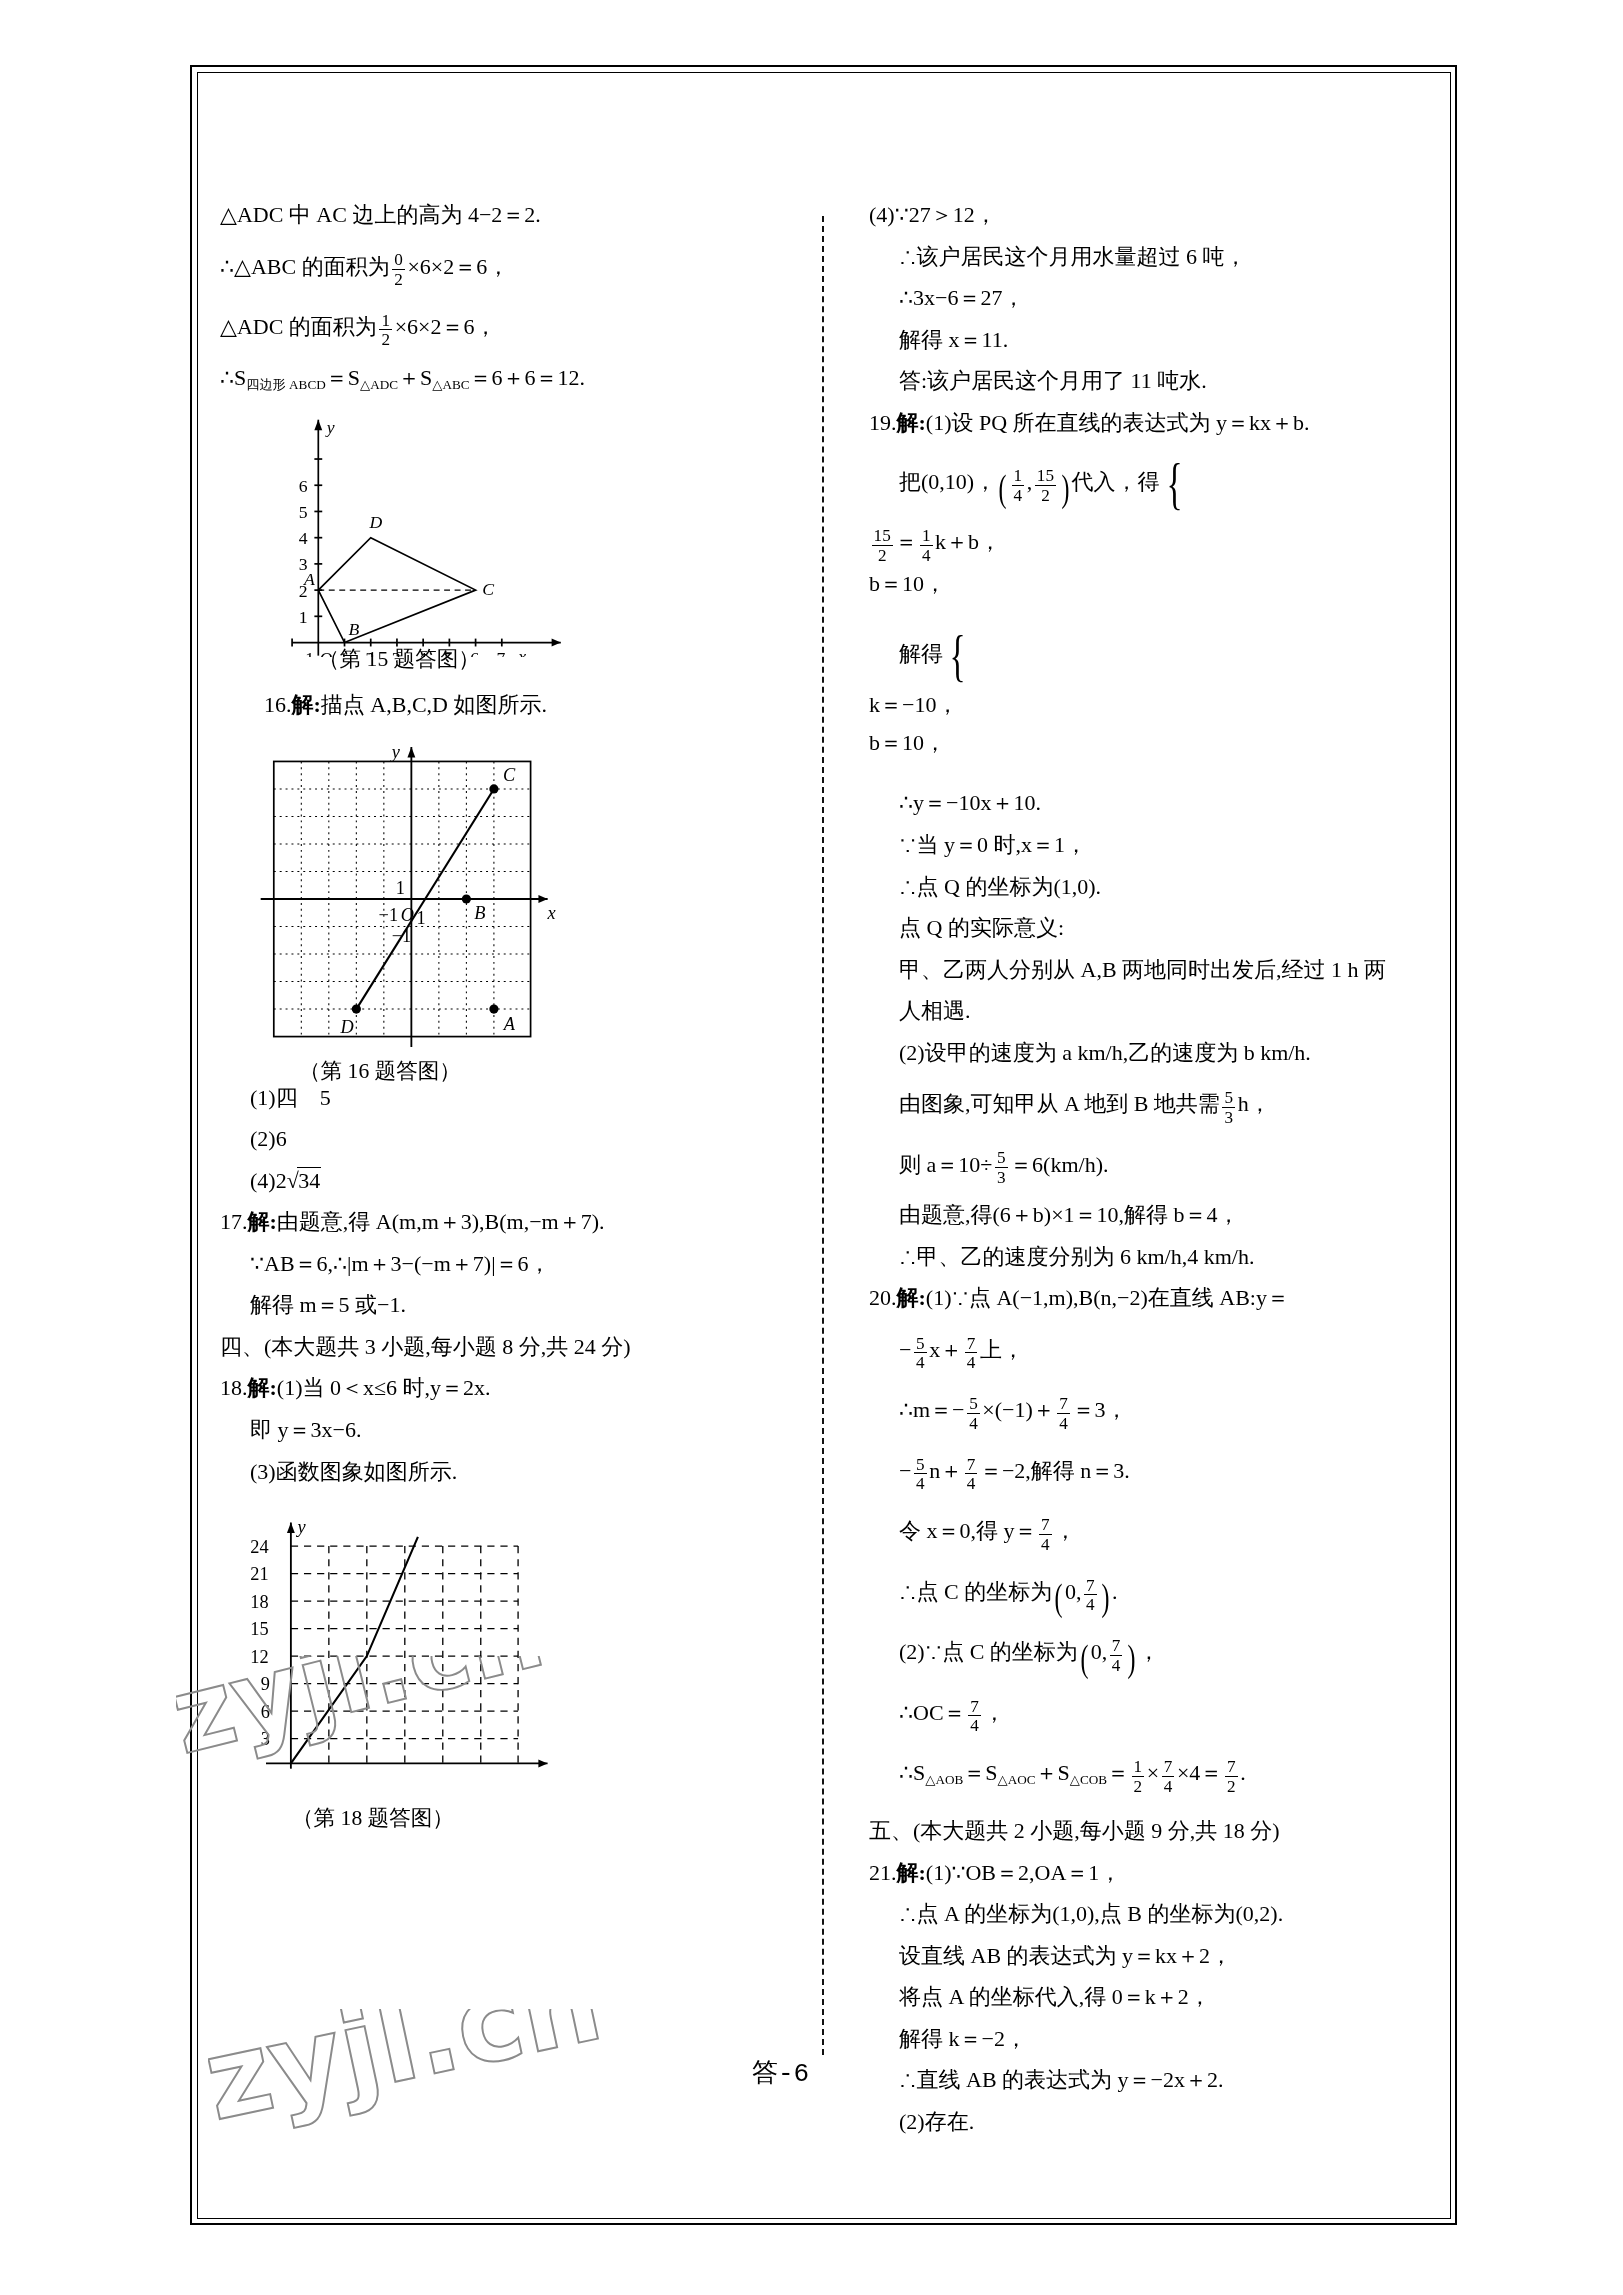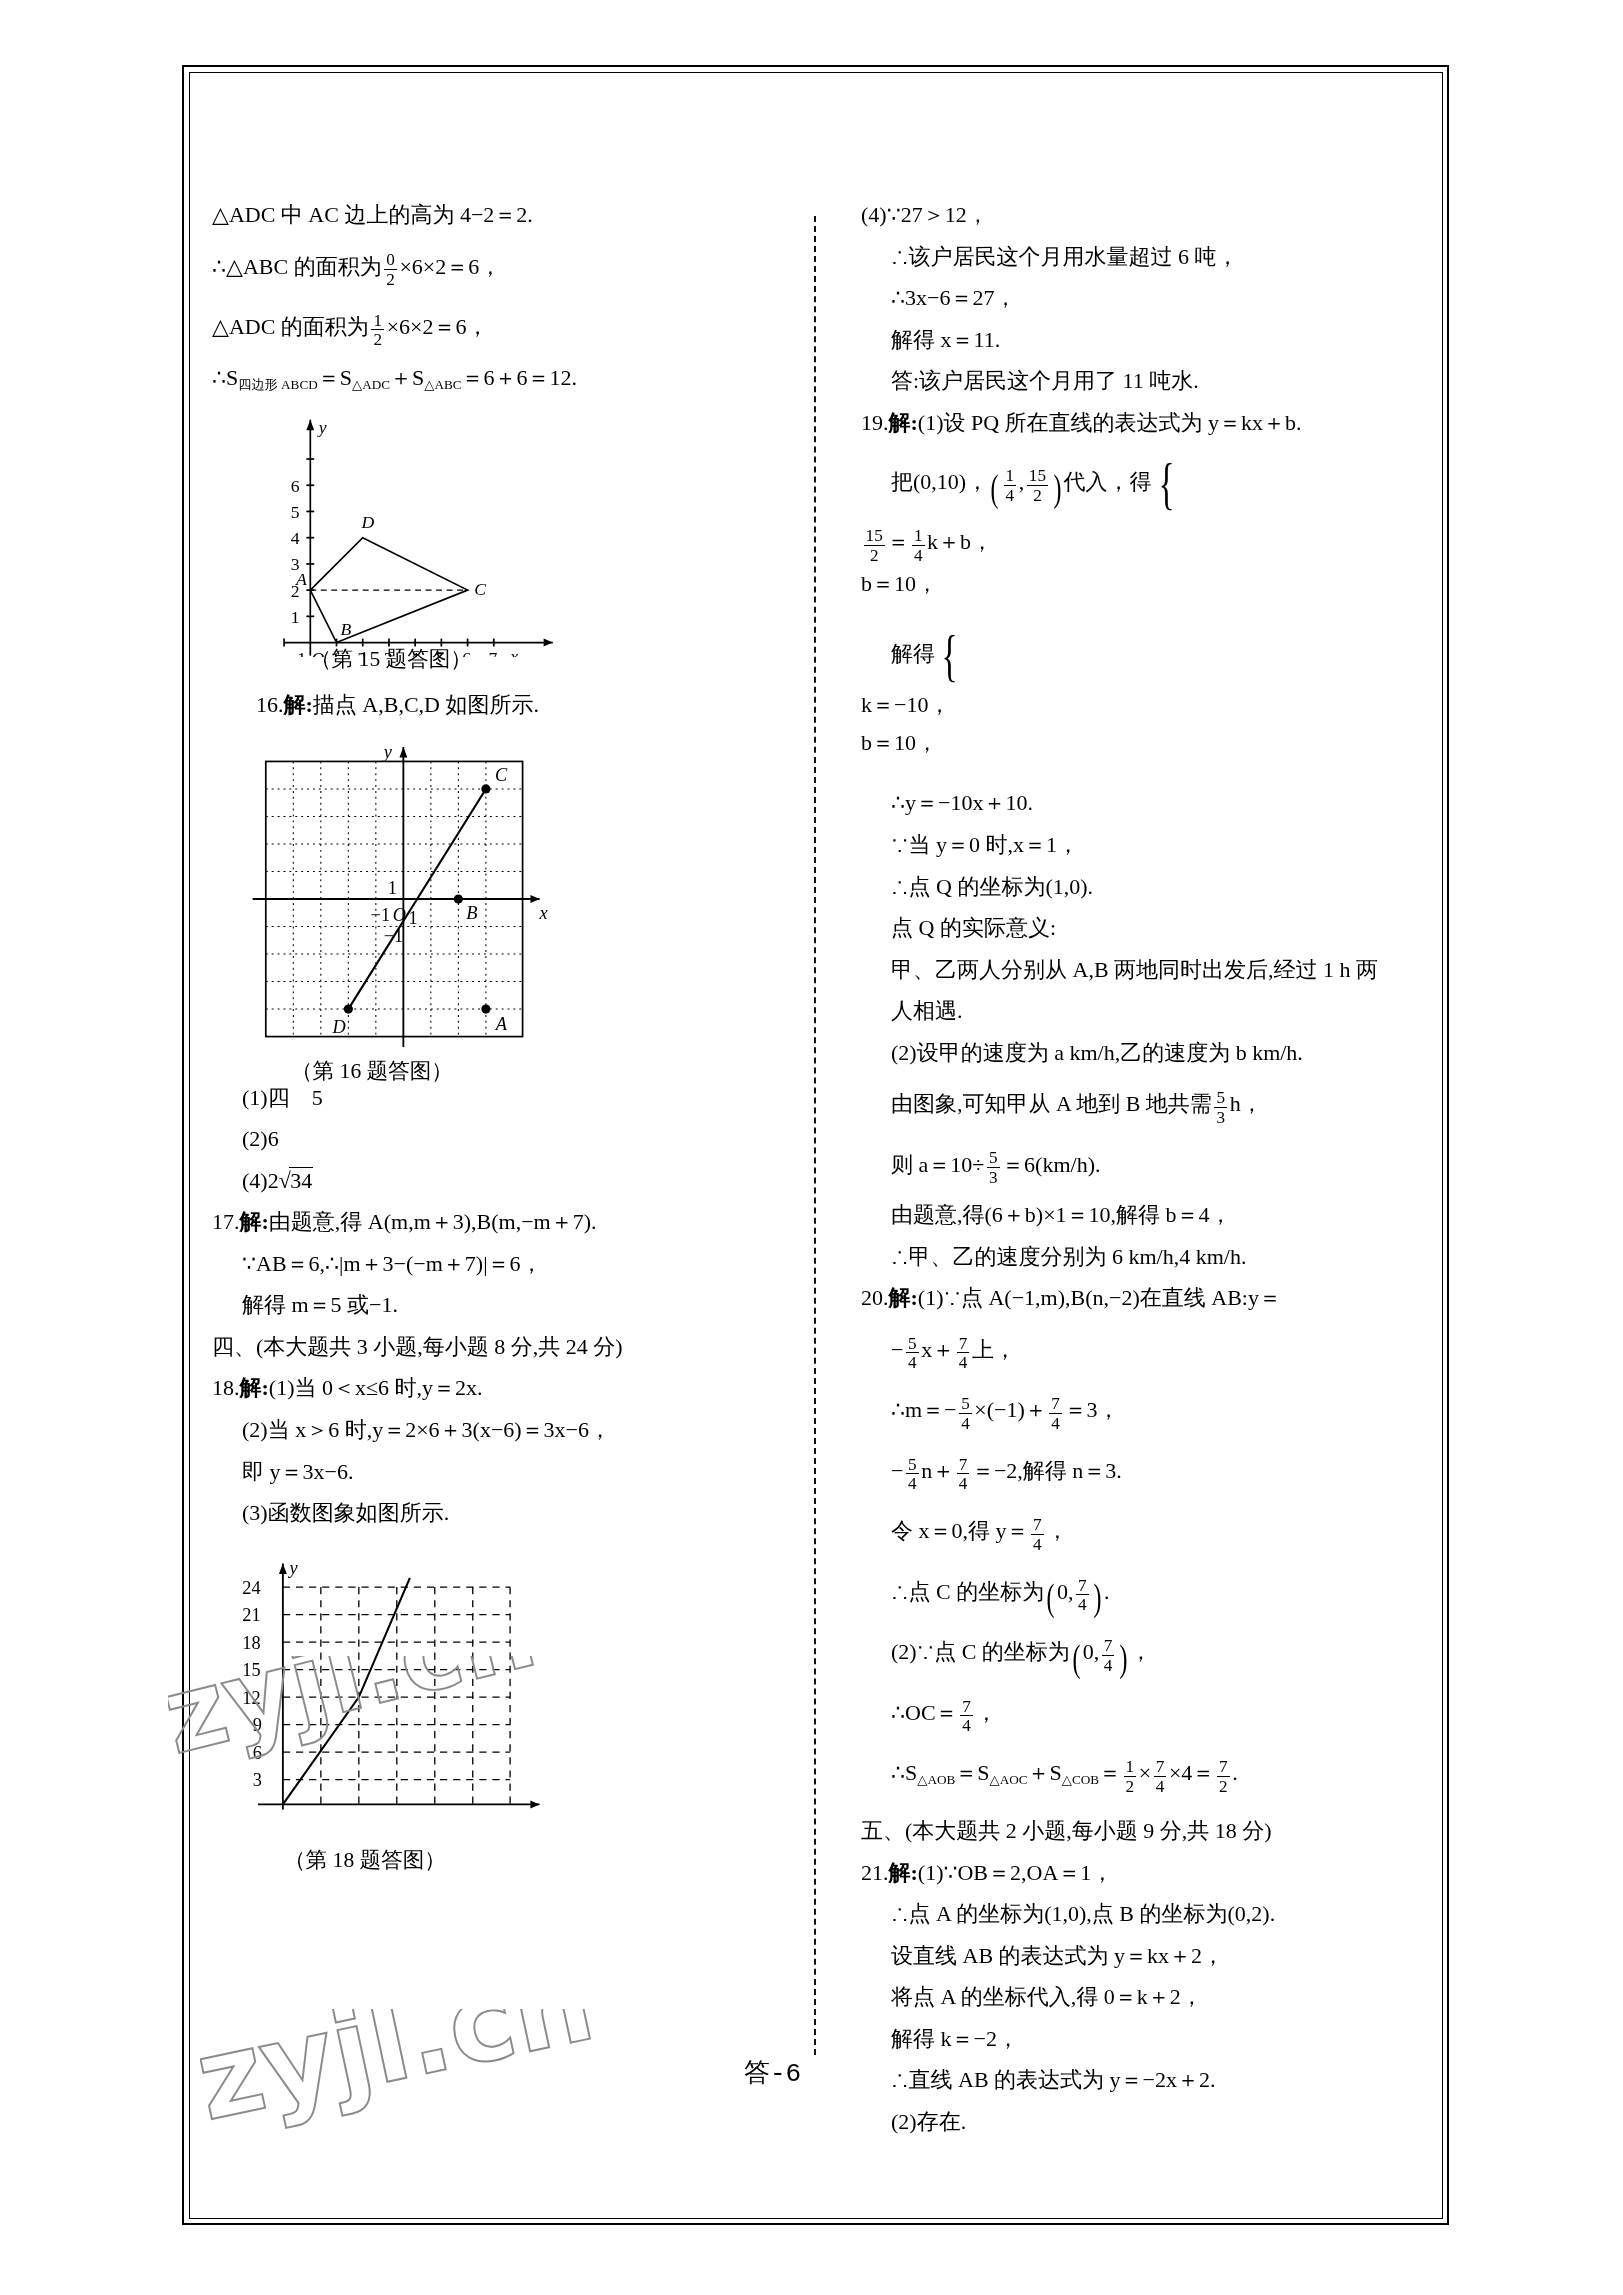--- a/index.html
+++ b/index.html
@@ -2,21 +2,21 @@
 <html style="font-size:10.5px"><head>
 <meta charset="utf-8">
 <style>
   html,body{margin:0;padding:0;background:#ffffff;}
   body{
     width:1623px;height:2295px;position:relative;overflow:hidden;
     font-family:"Liberation Serif","DejaVu Serif",serif;
     color:#000;
   }
   .page{
-    position:absolute;left:4px;top:0;width:1567px;height:2295px;
+    position:absolute;left:12px;top:0;width:1567px;height:2295px;
     box-sizing:border-box;
   }
   
   .frame{
     position:absolute;left:178px;top:65px;width:1267px;height:2160px;
     border:2px solid #000;box-sizing:border-box;
   }
   .frame-inner{
     position:absolute;left:185px;top:72px;width:1254px;height:2147px;
     border:0.7px solid #000;box-sizing:border-box;
@@ -222,21 +222,20 @@
       <span>17.</span><span class="b">解:</span><span>由题意,得 A(m,m＋3),B(m,−m＋7).</span>
     </p>
     <p class="ln ind1">∵AB＝6,∴|m＋3−(−m＋7)|＝6，</p>
     <p class="ln ind1">解得 m＝5 或−1.</p>
 
     <p class="ln">四、(本大题共 3 小题,每小题 8 分,共 24 分)</p>
 
     <p class="ln">
       <span>18.</span><span class="b">解:</span><span>(1)当 0＜x≤6 时,y＝2x.</span>
     </p>
-    <p class="ln ind1">(2)当 x＞6 时,y＝2×6＋3(x−6)＝3x−6，</p>
     <p class="ln ind1">即 y＝3x−6.</p>
     <p class="ln ind1">(3)函数图象如图所示.</p>
 
     <div style="height:288px;position:relative;margin-top:3.9px;">
       <svg width="367" height="275" viewBox="0 0 560 420" style="font-size:34px">
         <g stroke="#000" stroke-width="2" stroke-dasharray="11 9" fill="none">
           <line x1="108" y1="372" x2="455" y2="372"></line>
           <line x1="108" y1="330" x2="455" y2="330"></line>
           <line x1="108" y1="288" x2="455" y2="288"></line>
           <line x1="108" y1="246" x2="455" y2="246"></line>

